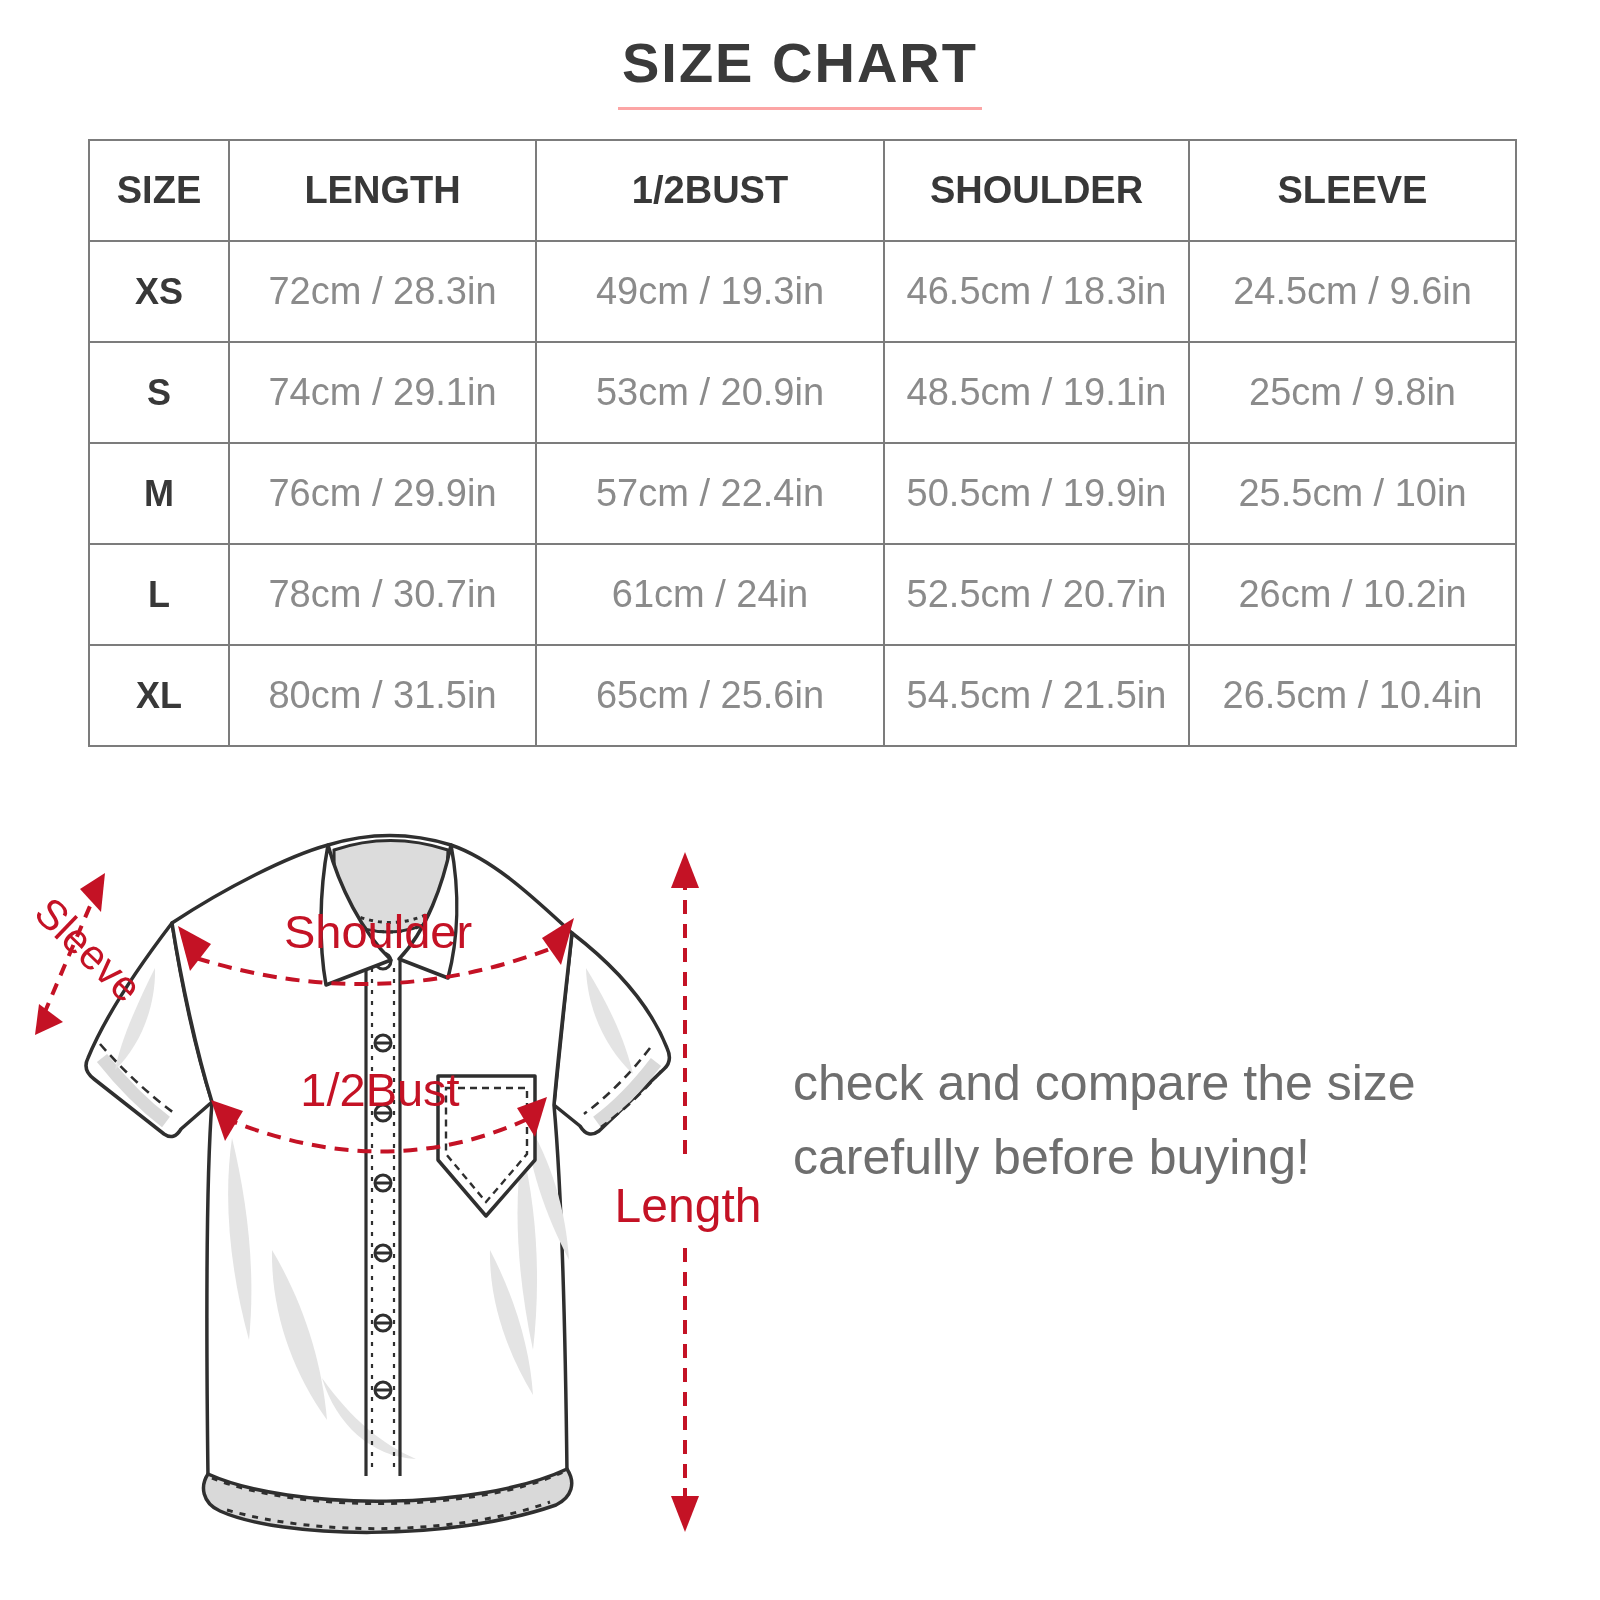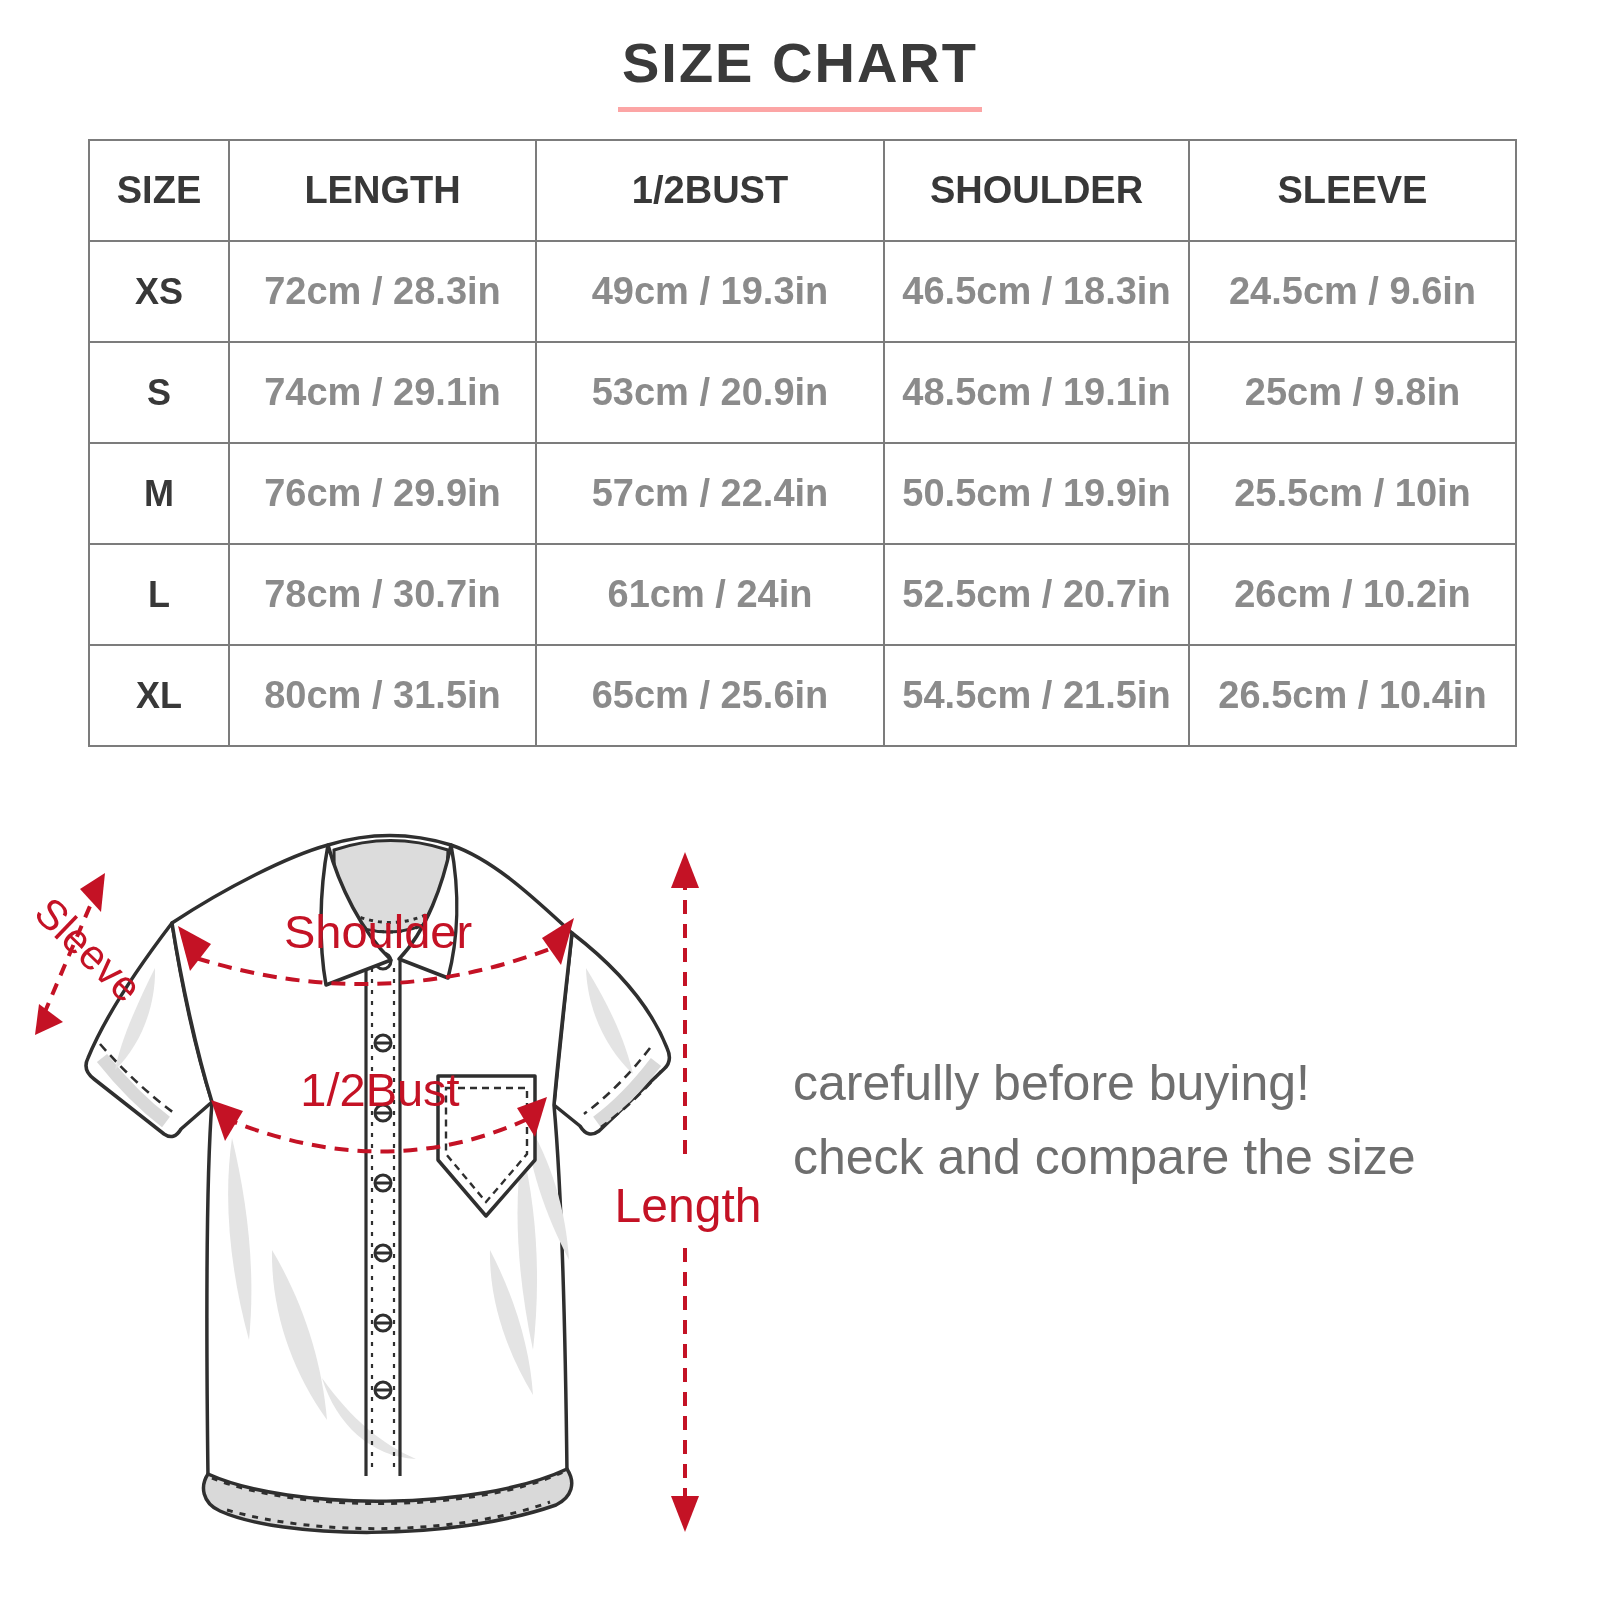--- a/index.html
+++ b/index.html
@@ -4,33 +4,33 @@
 <style>
   html,body{margin:0;padding:0;background:#ffffff;}
   .page{
     position:relative;width:1600px;height:1600px;background:#ffffff;overflow:hidden;
     font-family:"Liberation Sans", sans-serif;
   }
   
   .title-wrap{position:absolute;top:30px;left:0;width:100%;text-align:center;}
   .title{
     display:inline-block;font-size:56px;font-weight:bold;color:#3a3a3a;
-    letter-spacing:2px;border-bottom:5px solid #fca5a5;padding:0 4px 12px 4px;
+    letter-spacing:2px;border-bottom:3px solid #fca5a5;padding:0 4px 12px 4px;
   }
   
   table.size-table{
     position:absolute;left:88px;top:139px;width:1427px;
     border-collapse:collapse;table-layout:fixed;
   }
   .size-table th,.size-table td{
     border:2px solid #7c7c7c;height:69px;text-align:center;vertical-align:middle;
     padding:15px;overflow:hidden;white-space:nowrap;
   }
   .size-table th{font-size:38px;font-weight:bold;color:#383838;}
-  .size-table td{font-size:38px;font-weight:bold;color:#8b8b8b;}
+  .size-table td{font-size:38px;font-weight:normal;color:#8b8b8b;}
   .size-table td:first-child{font-size:36px;font-weight:bold;color:#383838;border-radius:11px;}
   
   .shirt-svg{position:absolute;left:20px;top:818px;}
   .red-label{fill:#c41225;}
   
   .note{
     position:absolute;left:793px;top:1046px;width:700px;
     font-size:50px;line-height:74px;color:#6e6e6e;
   }
   .note-bold{font-weight:bold;color:#646464;}
@@ -206,17 +206,17 @@
     </g>
     <g class="red-label" font-family="Liberation Sans, sans-serif">
       <text x="358" y="130" font-size="47" text-anchor="middle">Shoulder</text>
       <text x="68" y="146" font-size="42" text-anchor="middle" transform="rotate(44 68 132)">Sleeve</text>
       <text x="360" y="288" font-size="47" text-anchor="middle">1/2Bust</text>
       <text x="668" y="404" font-size="48" text-anchor="middle">Length</text>
     </g>
   </svg>
 
   <div class="note">
+    <div>check and compare the size</div>
     <div>carefully before buying!</div>
-    <div>check and compare the size</div>
   </div>
 
 </div>
 
 </body></html>

